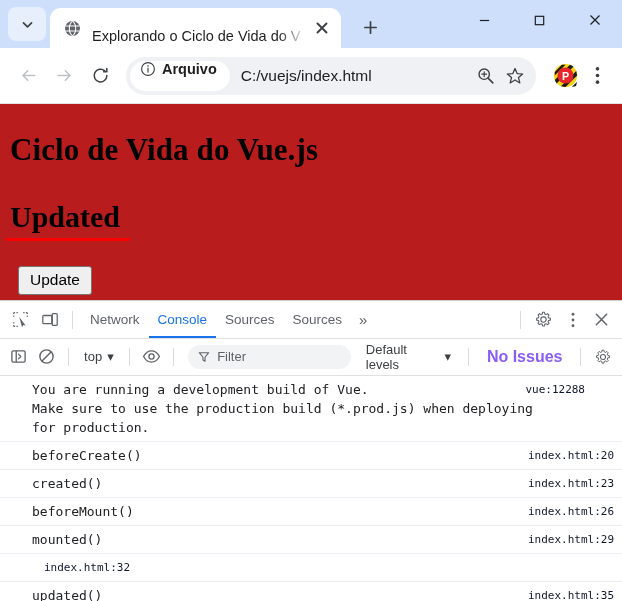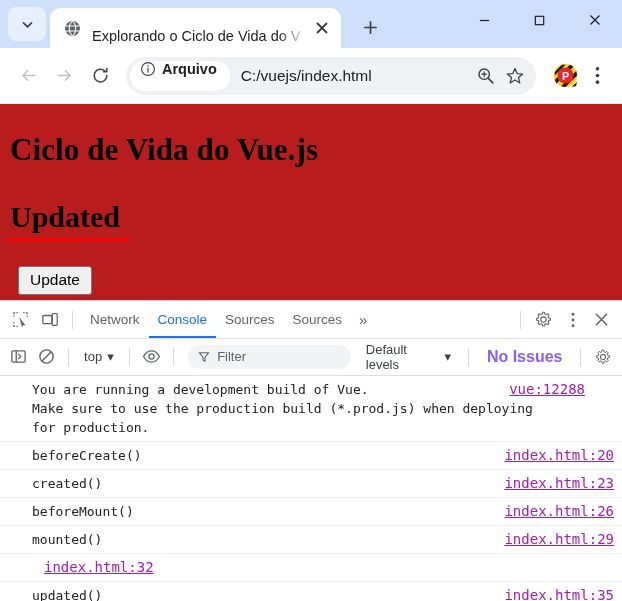--- a/index.html
+++ b/index.html
@@ -247,24 +247,23 @@
   .msg-text {
     flex: 1 1 auto;
     font-size: 13px;
     line-height: 19px;
     color: #202124;
     white-space: pre-wrap;
     position: relative;
   }
   .msg-src {
     flex: 0 0 auto;
-    font-size: 14px;
+    font-size: 11px;
     line-height: 19px;
-    color: #a21caf;
-    text-decoration: underline;
+    color: #0f172a;
     margin-left: 12px;
     cursor: pointer;
     align-self: flex-start;
   }
   .msg.warnwrap .msg-src { position: absolute; right: 37px; top: 4px; margin: 0; }
   .msg.warnwrap { padding-right: 0; }
   .msg-anno {
     position: absolute;
     height: 2px;
     background: #ff0000;

